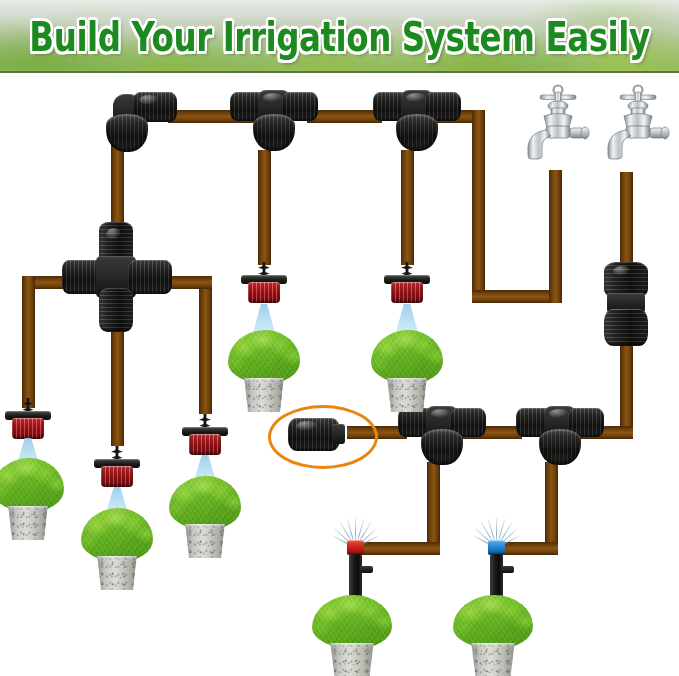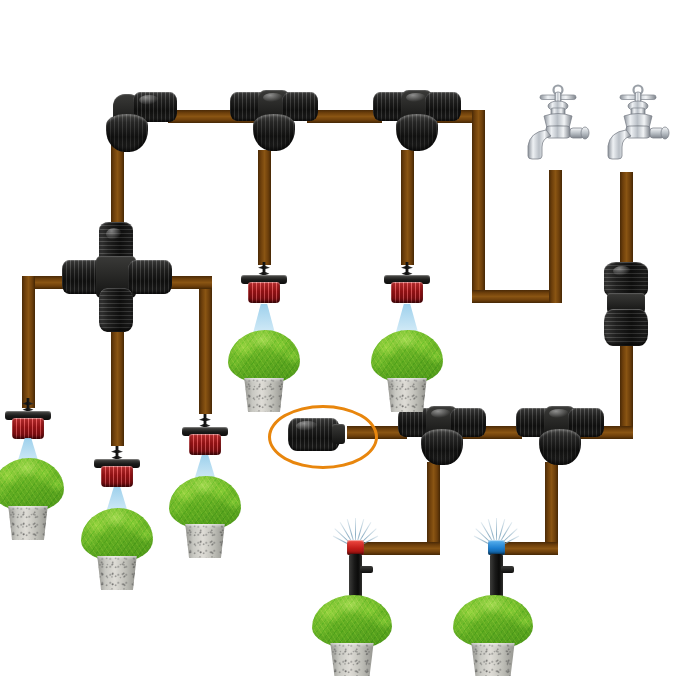--- a/index.html
+++ b/index.html
@@ -140,20 +140,28 @@
 
   
   #highlight{position:absolute;border:3px solid #e8860d;border-radius:50%;
     background:transparent;}
 </style>
 </head>
 <body>
 
 <div id="stage">
 
+  <div id="header">
+    <div id="header-bg"></div>
+    <div id="header-vignette"></div>
+    <div id="title">
+      <span id="title-text">Build Your Irrigation System Easily</span>
+    </div>
+    <div id="header-rule"></div>
+  </div>
 
   <div>
 
     <div class="pipe" style="left:168px;top:110px;width:90px;height:13px;"></div>
     <div class="pipe" style="left:307px;top:110px;width:75px;height:13px;"></div>
     <div class="pipe" style="left:432px;top:110px;width:40px;height:13px;"></div>
 
     <div class="pipe v" style="left:111px;top:140px;width:13px;height:95px;"></div>
 
     <div class="pipe v" style="left:258px;top:150px;width:13px;height:115px;"></div>

